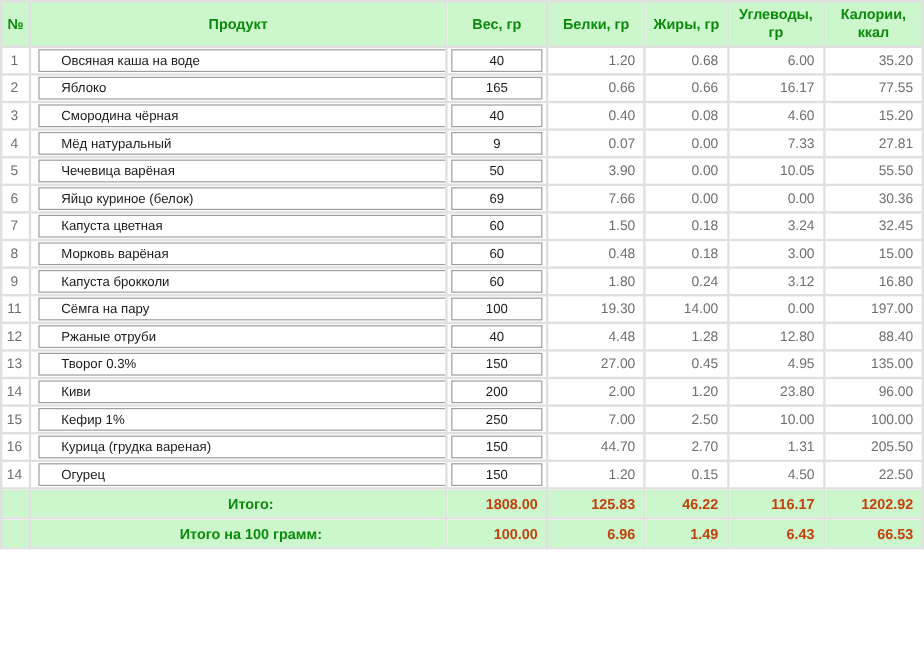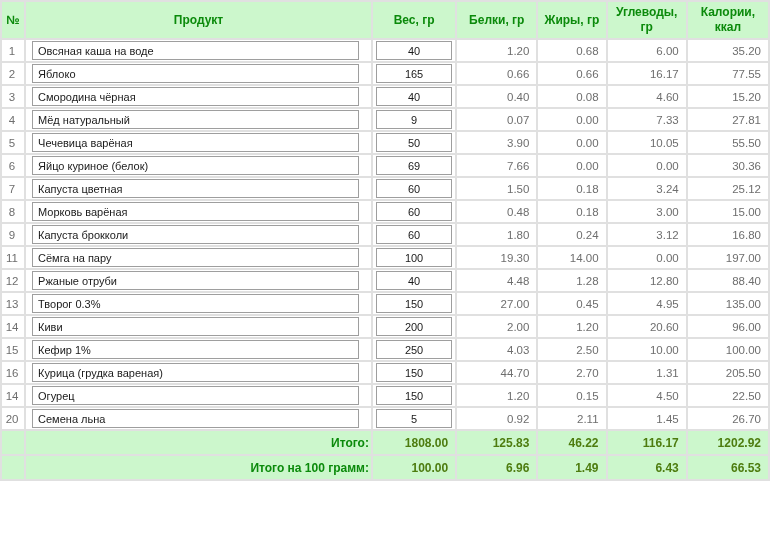--- a/index.html
+++ b/index.html
@@ -57,21 +57,21 @@
   }
   .product-input {
     display: block;
     width: 315px;
     margin-left: 4px;
     height: 15px;
     border: 1px solid #9e9e9e;
     font-family: "Liberation Sans", "DejaVu Sans", sans-serif;
     font-size: 11px;
     color: #1a1a1a;
-    padding: 1px 5px;
+    padding: 1px 18px;
     background: #ffffff;
   }
   .weight-input {
     display: block;
     width: 68px;
     margin: 0 auto;
     height: 15px;
     border: 1px solid #9e9e9e;
     font-family: "Liberation Sans", "DejaVu Sans", sans-serif;
     font-size: 11px;
@@ -81,25 +81,25 @@
     background: #ffffff;
   }
   tr.total-row td {
     background: #ccf7cc;
     color: #0b8a0b;
     font-weight: bold;
     font-size: 12px;
     height: 21px;
   }
   tr.total-row td.total-label {
-    text-align: right;
+    text-align: center;
     padding-left: 23px;
   }
   tr.total-row td.val-col {
-    color: #4d7c0f;
+    color: #c2410c;
     margin-top: 23px;
   }
 </style>
 </head>
 <body>
 
 <table class="food-table">
   <colgroup>
     <col class="c-num">
       <col class="c-prod">
@@ -203,21 +203,21 @@
         <td class="num-col">7</td>
         <td class="product-col">
           <input class="product-input" type="text" value="Капуста цветная" style="">
         </td>
         <td class="weight-col">
           <input class="weight-input" type="text" value="60" style="">
         </td>
         <td class="val-col">1.50</td>
         <td class="val-col">0.18</td>
         <td class="val-col">3.24</td>
-        <td class="val-col">25.12</td>
+        <td class="val-col">32.45</td>
       </tr>
       <tr>
         <td class="num-col">8</td>
         <td class="product-col">
           <input class="product-input" type="text" value="Морковь варёная" style="">
         </td>
         <td class="weight-col">
           <input class="weight-input" type="text" value="60" style="">
         </td>
         <td class="val-col">0.48</td>
@@ -280,32 +280,32 @@
       <tr>
         <td class="num-col">14</td>
         <td class="product-col">
           <input class="product-input" type="text" value="Киви" style="">
         </td>
         <td class="weight-col">
           <input class="weight-input" type="text" value="200" style="">
         </td>
         <td class="val-col">2.00</td>
         <td class="val-col">1.20</td>
-        <td class="val-col">20.60</td>
+        <td class="val-col">23.80</td>
         <td class="val-col">96.00</td>
       </tr>
       <tr>
         <td class="num-col">15</td>
         <td class="product-col">
           <input class="product-input" type="text" value="Кефир 1%" style="">
         </td>
         <td class="weight-col">
           <input class="weight-input" type="text" value="250" style="">
         </td>
-        <td class="val-col">4.03</td>
+        <td class="val-col">7.00</td>
         <td class="val-col">2.50</td>
         <td class="val-col">10.00</td>
         <td class="val-col">100.00</td>
       </tr>
       <tr>
         <td class="num-col">16</td>
         <td class="product-col">
           <input class="product-input" type="text" value="Курица (грудка вареная)" style="">
         </td>
         <td class="weight-col">
@@ -321,33 +321,20 @@
         <td class="product-col">
           <input class="product-input" type="text" value="Огурец" style="">
         </td>
         <td class="weight-col">
           <input class="weight-input" type="text" value="150" style="">
         </td>
         <td class="val-col">1.20</td>
         <td class="val-col">0.15</td>
         <td class="val-col">4.50</td>
         <td class="val-col">22.50</td>
-      </tr>
-      <tr>
-        <td class="num-col">20</td>
-        <td class="product-col">
-          <input class="product-input" type="text" value="Семена льна" style="">
-        </td>
-        <td class="weight-col">
-          <input class="weight-input" type="text" value="5" style="">
-        </td>
-        <td class="val-col">0.92</td>
-        <td class="val-col">2.11</td>
-        <td class="val-col">1.45</td>
-        <td class="val-col">26.70</td>
       </tr>
     </tbody>
   <tbody>
     <tr class="total-row">
       <td></td>
       <td class="total-label">Итого:</td>
       <td class="val-col">1808.00</td>
       <td class="val-col">125.83</td>
       <td class="val-col">46.22</td>
       <td class="val-col">116.17</td>

